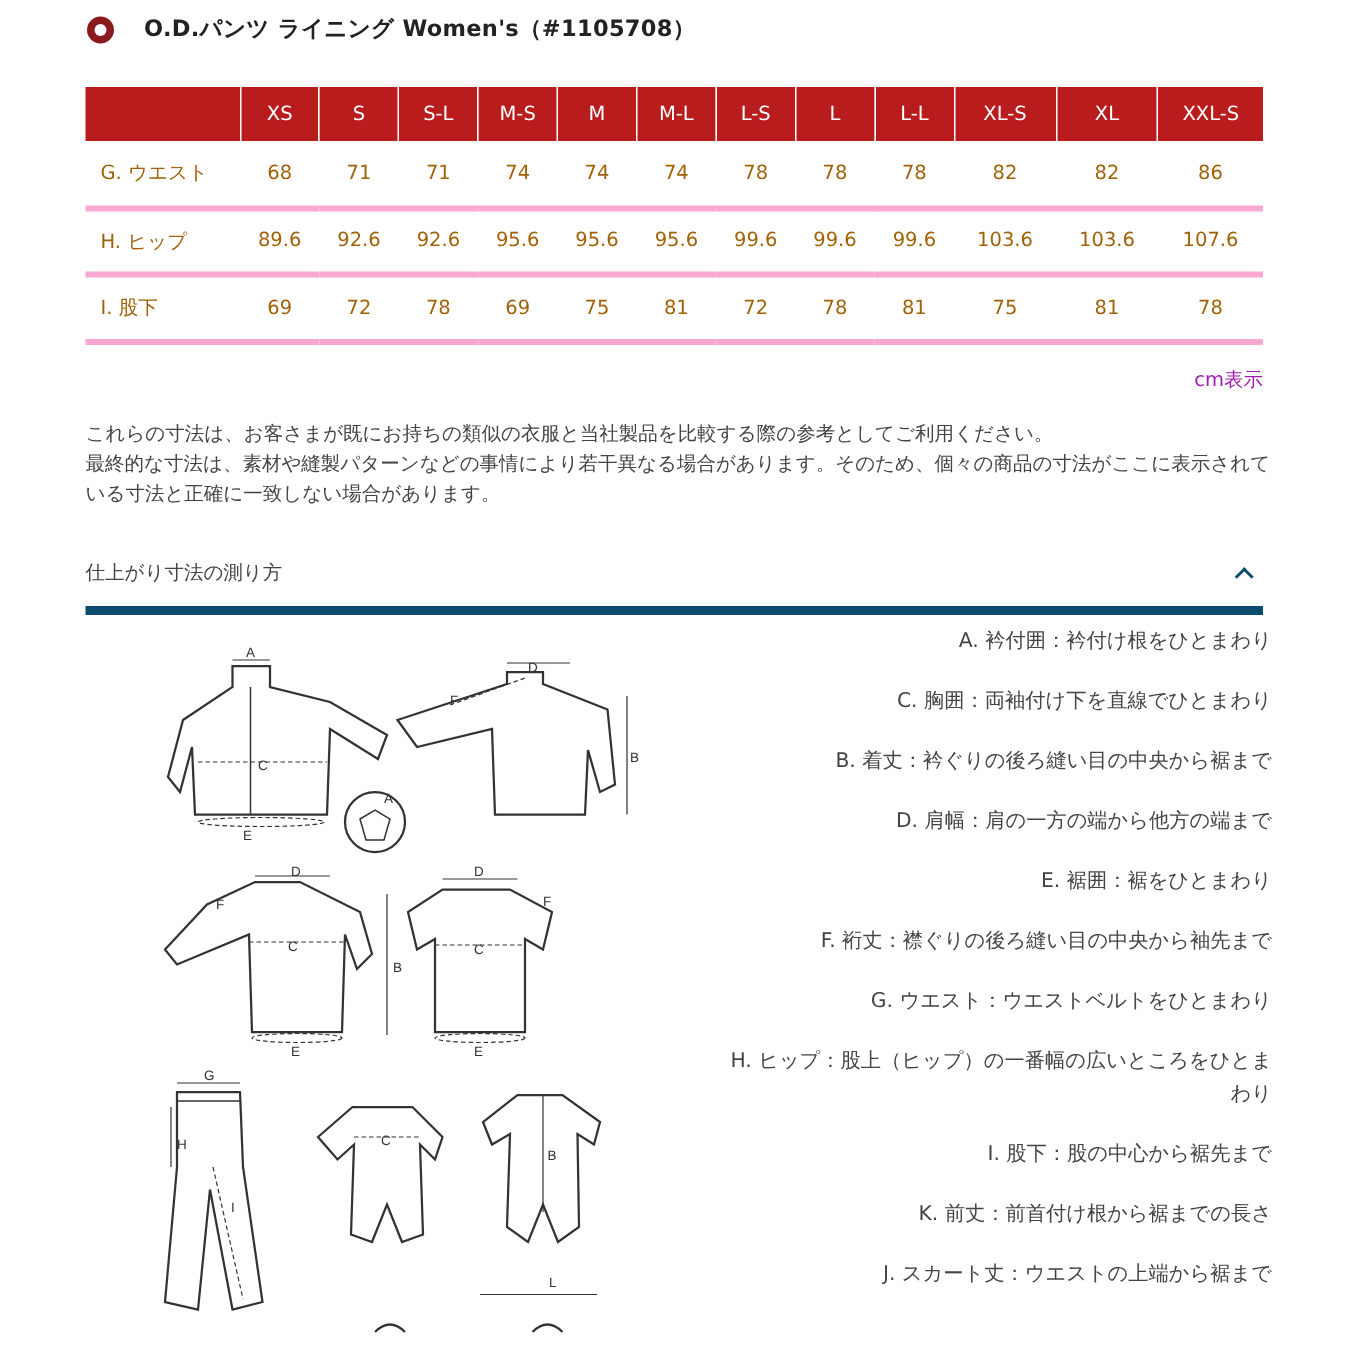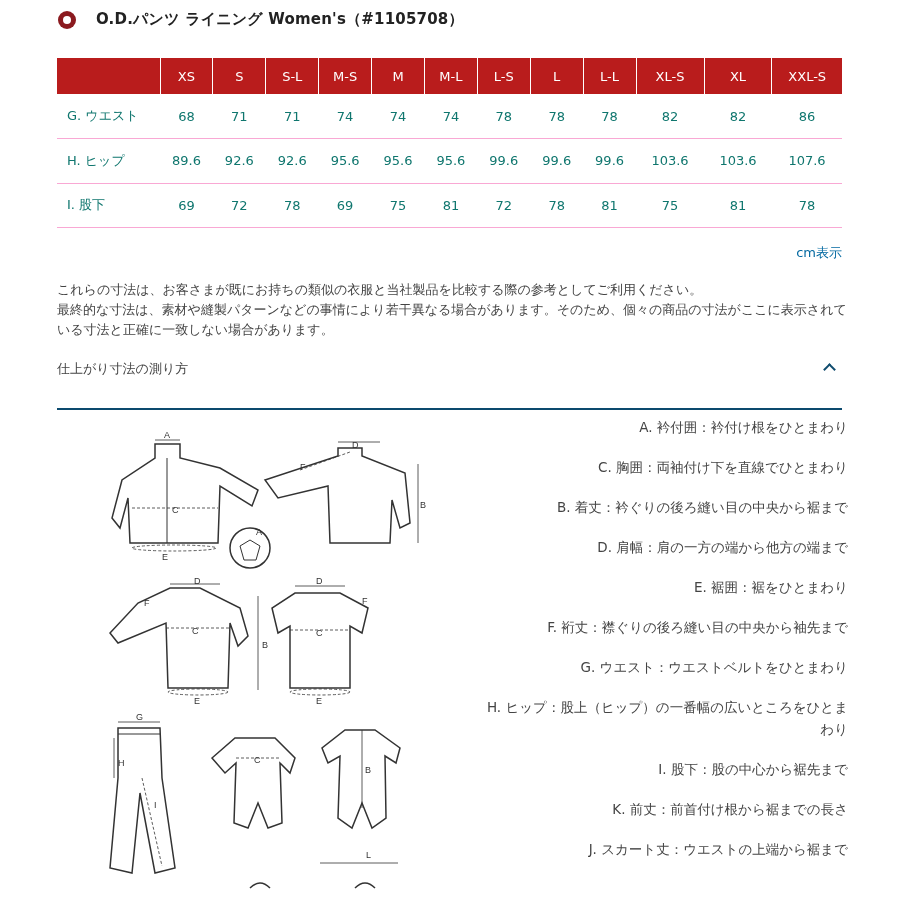--- a/index.html
+++ b/index.html
@@ -7,28 +7,28 @@
   body { font-family: "DejaVu Sans", "Liberation Sans", sans-serif; color: #333; position: relative; }
 
   .title-row { position: absolute; top: 10px; left: 58px; display: flex; align-items: center; gap: 20px; }
   .title-icon { width: 18px; height: 18px; border-radius: 50%; background: #8b1a1f; position: relative; }
   .title-icon::after { content: ""; position: absolute; left: 5px; top: 5px; width: 8px; height: 8px; border-radius: 50%; background: #fff; }
   .title-text { font-size: 15px; font-weight: bold; color: #222; letter-spacing: 0.2px; }
 
   table.size { position: absolute; top: 58px; left: 57px; width: 785px; border-collapse: collapse; font-size: 13px; }
   table.size th { background: #b91c1c; color: #fff; font-weight: normal; height: 36px; border-left: 1px solid #fff; text-align: center; }
   table.size th:first-child { border-left: none; }
-  table.size td { height: 44.5px; text-align: center; border-bottom: 1px solid #f9a8d4; color: #0f766e; }
+  table.size td { height: 44.5px; text-align: center; border-bottom: 4px solid #f9a8d4; color: #a16207; }
   table.size td.rowlabel { text-align: left; padding-left: 10px; width: 103px; }
 
-  .unit { position: absolute; top: 244px; right: 58px; font-size: 13px; color: #0369a1; }
+  .unit { position: absolute; top: 244px; right: 58px; font-size: 13px; color: #a21caf; }
 
   .note { position: absolute; top: 280px; left: 57px; width: 790px; font-size: 13px; line-height: 20px; color: #444; }
 
-  .accordion { position: absolute; top: 360px; left: 57px; width: 785px; height: 50px; border-bottom: 2px solid #0c4a6e; display: flex; align-items: flex-start; justify-content: space-between; }
+  .accordion { position: absolute; top: 360px; left: 57px; width: 785px; height: 50px; border-bottom: 6px solid #0c4a6e; display: flex; align-items: center; justify-content: space-between; }
   .accordion-label { font-size: 13px; color: #444; }
   .chevron-up { width: 9px; height: 9px; border-left: 2px solid #0f4c6e; border-top: 2px solid #0f4c6e; transform: rotate(45deg); margin-right: 8px; margin-top: 5px; }
 
   .diagram { position: absolute; top: 418px; left: 100px; width: 340px; height: 482px; }
 
   .legend { position: absolute; top: 416px; left: 478px; width: 370px; text-align: right; }
   .legend-item { font-size: 13.5px; color: #444; line-height: 22px; margin-bottom: 18px; }
 </style>
 </head>
 <body>

